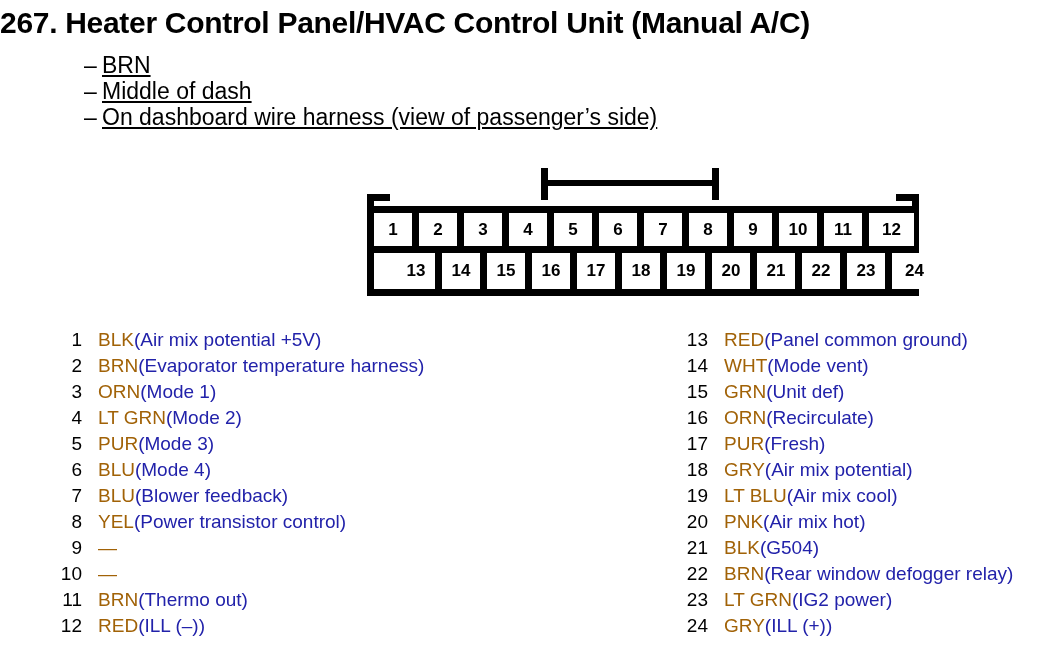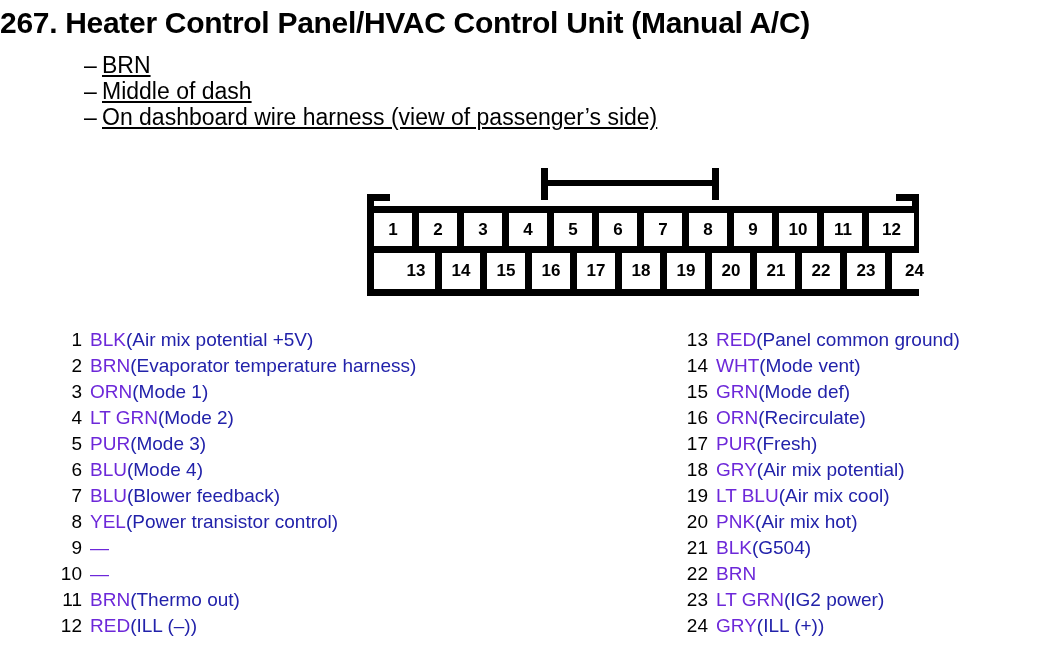--- a/index.html
+++ b/index.html
@@ -142,22 +142,22 @@
     font-size: 19px;
     white-space: nowrap;
   }
   .pin-num {
     width: 26px;
     text-align: right;
     flex: none;
     color: #000;
   }
   .pin-color {
-    margin-left: 8px;
-    color: #6d28d9;
+    margin-left: 16px;
+    color: #a16207;
   }
   .pin-desc {
     color: #2222aa;
   }
 </style>
 </head>
 <body>
 
 <div id="page-title">267. Heater Control Panel/HVAC Control Unit (Manual A/C)</div>
 
@@ -289,21 +289,21 @@
       <span class="pin-desc">(Panel common ground)</span>
     </div>
     <div class="pin-entry">
       <span class="pin-num">14</span>
       <span class="pin-color">WHT</span>
       <span class="pin-desc">(Mode vent)</span>
     </div>
     <div class="pin-entry">
       <span class="pin-num">15</span>
       <span class="pin-color">GRN</span>
-      <span class="pin-desc">(Mode def)</span>
+      <span class="pin-desc">(Unit def)</span>
     </div>
     <div class="pin-entry">
       <span class="pin-num">16</span>
       <span class="pin-color">ORN</span>
       <span class="pin-desc">(Recirculate)</span>
     </div>
     <div class="pin-entry">
       <span class="pin-num">17</span>
       <span class="pin-color">PUR</span>
       <span class="pin-desc">(Fresh)</span>
@@ -324,20 +324,21 @@
       <span class="pin-desc">(Air mix hot)</span>
     </div>
     <div class="pin-entry">
       <span class="pin-num">21</span>
       <span class="pin-color">BLK</span>
       <span class="pin-desc">(G504)</span>
     </div>
     <div class="pin-entry">
       <span class="pin-num">22</span>
       <span class="pin-color">BRN</span>
+      <span class="pin-desc">(Rear window defogger relay)</span>
     </div>
     <div class="pin-entry">
       <span class="pin-num">23</span>
       <span class="pin-color">LT GRN</span>
       <span class="pin-desc">(IG2 power)</span>
     </div>
     <div class="pin-entry">
       <span class="pin-num">24</span>
       <span class="pin-color">GRY</span>
       <span class="pin-desc">(ILL (+))</span>

